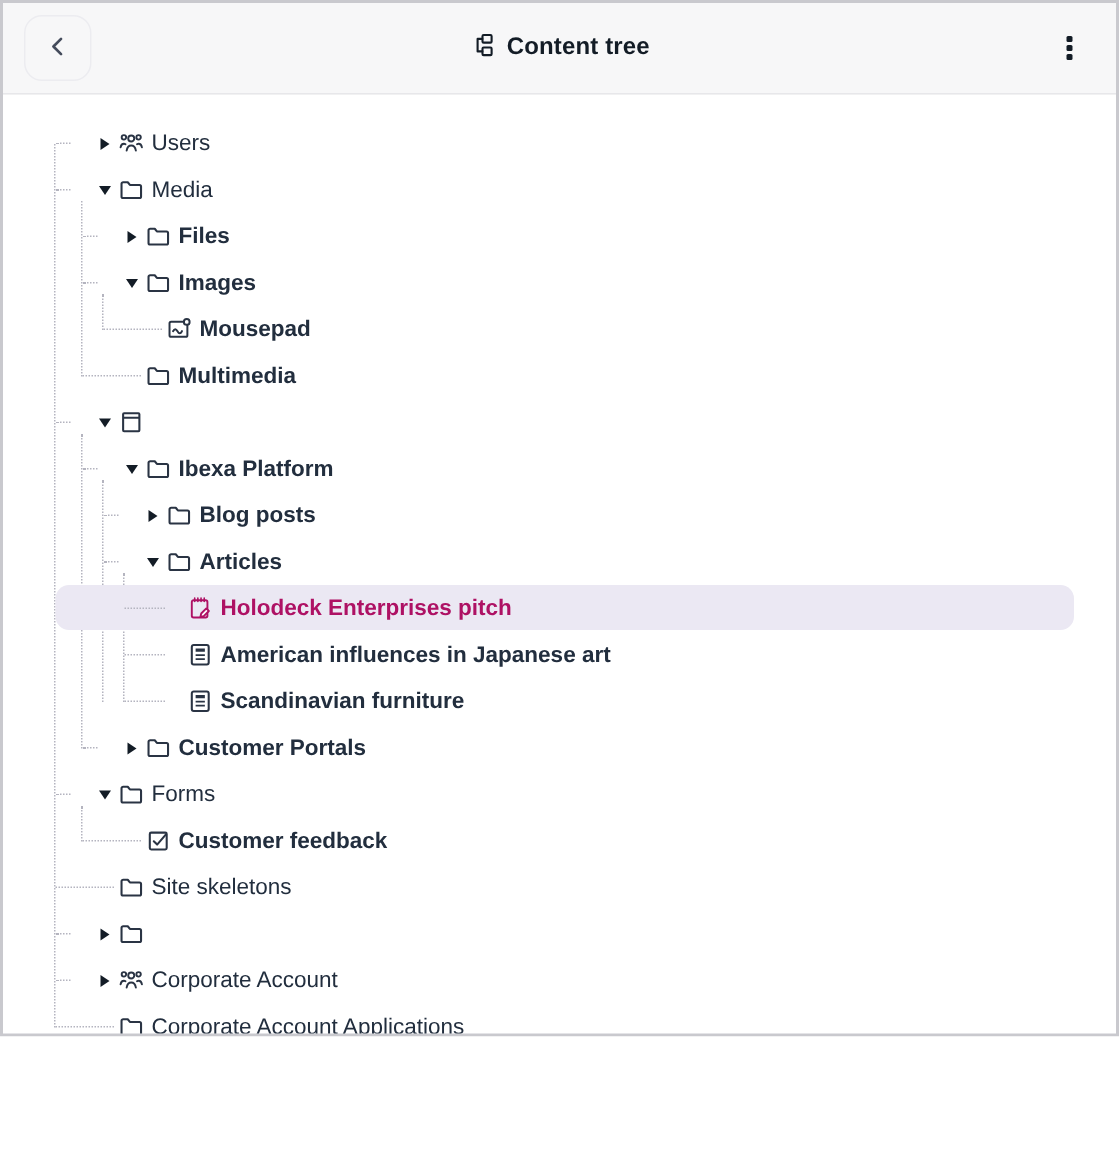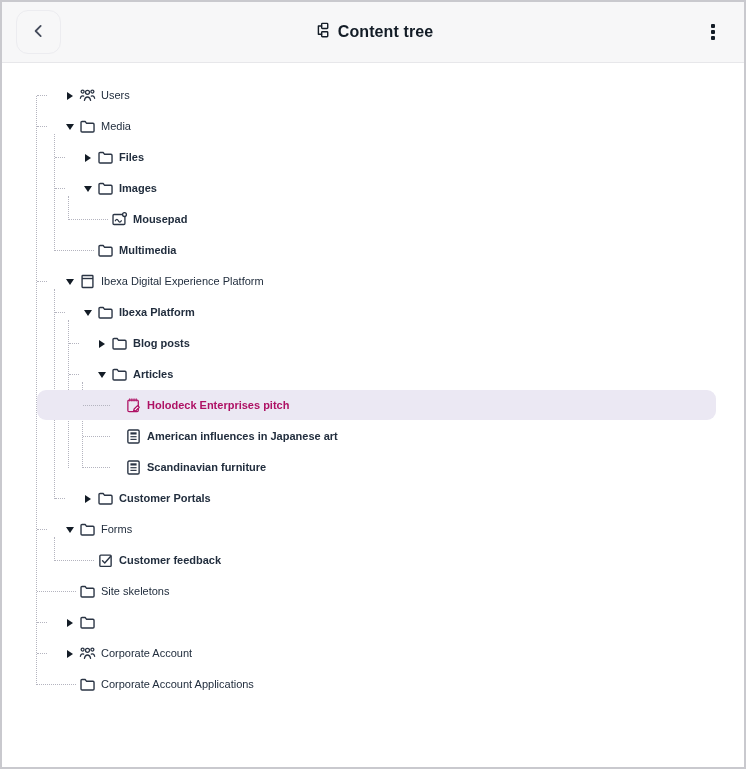--- a/index.html
+++ b/index.html
@@ -1,20 +1,20 @@
 <!DOCTYPE html>
 <html><head>
 <meta charset="utf-8">
 <style>
   * { margin:0; padding:0; box-sizing:border-box; }
   html,body { background:#fff; }
   body { font-family:"Liberation Sans","DejaVu Sans",sans-serif; }
 
   .app {
-    width:746px; height:769px;
+    width:746px; height:691px;
     border:2px solid #c9c9ce;
     background:#fff;
     overflow:hidden;
     position:relative;
   }
 
   
   .header {
     height:61px;
     background:#f7f7f8;
@@ -49,21 +49,21 @@
     display:flex; flex-direction:column; align-items:center; justify-content:center; gap:2.6px;
   }
   .kebab-btn i {
     width:3.6px; height:3.6px; border-radius:1px; background:#131c26; display:block;
   }
 
   
   .tree-panel {
     padding:17px 28px 4px 0;
     position:relative;
-    font-size:11px;
+    font-size:15px;
     color:#222e3e;
   }
   ul.tree { list-style:none; position:relative; }
   ul.tree::before {
     content:""; position:absolute; left:0; top:-8px; bottom:15px;
     border-left:1px dotted #b4b4bf;
   }
   ul.tree.root { margin-left:34px; }
   ul.tree.root::before { top:16px; }
   .tree.root > li > .tree.branch { margin-left:18px;font-weight:bold; }
@@ -236,21 +236,20 @@
         </li>
         <li>
           <div class="row" style="--stub: 10px;">
             <span class="arrow open"></span>
             <span class="icon">
               <svg viewBox="0 0 16 16" fill="none" stroke="currentColor" stroke-width="1.3" stroke-linejoin="round">
                 <rect x="2.9" y="2.4" width="10.2" height="11.2" rx="0.6"></rect>
                 <line x1="2.9" y1="5.2" x2="13.1" y2="5.2"></line>
               </svg>
             </span>
-            <span class="label">Ibexa Digital Experience Platform</span>
           </div>
           <ul class="tree branch">
             <li>
               <div class="row" style="--stub: 10px;">
                 <span class="arrow open"></span>
                 <span class="icon">
                   <svg viewBox="0 0 16 16" fill="none" stroke="currentColor" stroke-width="1.3" stroke-linejoin="round">
                     <path d="M1.9 4.3c0-.55.45-1 1-1h2.9l1.35 1.7h6c.55 0 1 .45 1 1v6.2c0 .55-.45 1-1 1H2.9c-.55 0-1-.45-1-1z"></path>
                   </svg>
                 </span>

